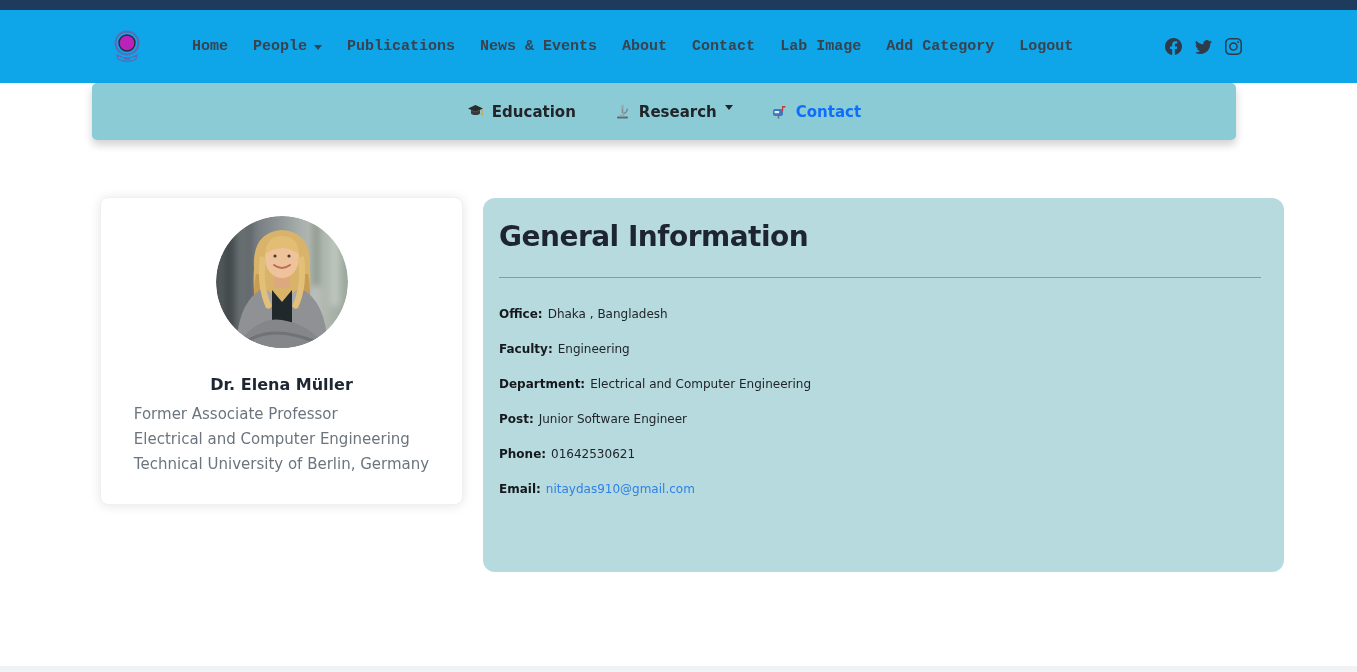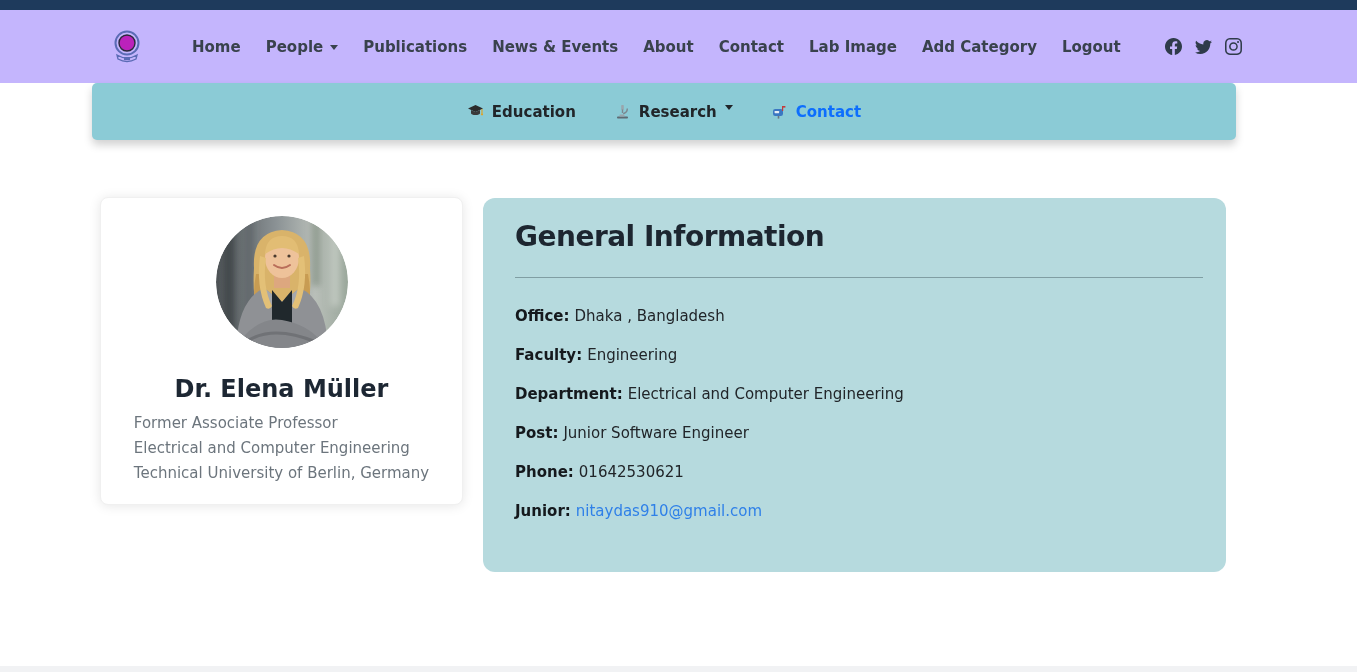--- a/index.html
+++ b/index.html
@@ -2,21 +2,21 @@
 <html><head>
 <meta charset="utf-8">
 <style>
   * { margin:0; padding:0; box-sizing:border-box; }
   html,body { width:1357px; height:672px; overflow:hidden; background:#fff;
     font-family:"DejaVu Sans","Liberation Sans",sans-serif; }
 
   .topbar { height:10px; background:#1e3a5c; }
 
   
-  .navbar { height:73px; background:#c4b5fd; display:flex; align-items:center; }
+  .navbar { height:73px; background:#0ea5e9; display:flex; align-items:center;font-family:Liberation Mono, monospace; }
   .navbar-inner { width:1150px; margin-left:92px; display:flex; align-items:center; }
   .logo { margin-left:20px; width:30px; height:34px; flex:0 0 auto; }
   .nav-links { display:flex; align-items:center; margin-left:50px; gap:25px; }
   .nav-link { font-size:15px; font-weight:600; color:#39424d; cursor:pointer;
     white-space:nowrap; display:flex; align-items:center; gap:7px; }
   .caret { width:0; height:0; border-left:4.5px solid transparent;
     border-right:4.5px solid transparent; border-top:5px solid #39424d; margin-top:2px; }
   .social { margin-left:auto; display:flex; align-items:center; gap:13px; margin-right:0px; }
   .social svg { display:block; cursor:pointer; }
 
@@ -33,30 +33,30 @@
   
   .main { height:469px; }
   .content-row { display:flex; margin-left:100px; margin-top:57px; gap:20px;
     align-items:flex-start; }
 
   .profile-card { width:363px; height:308px; background:#fff; border-radius:8px;
     box-shadow:0 1px 12px rgba(0,0,0,.10); border:1px solid #f0f0f0;
     display:flex; flex-direction:column; align-items:center; }
   .avatar-wrap { width:132px; height:132px; border-radius:50%; overflow:hidden;
     margin-top:18px; flex:0 0 auto; }
-  .profile-name { margin-top:27px; font-size:24px; font-weight:700; color:#1d2733; }
+  .profile-name { margin-top:27px; font-size:16px; font-weight:700; color:#1d2733; }
   .profile-lines { margin-top:8px; text-align:left; font-size:15px; color:#6c757d;
     line-height:25px; }
 
-  .info-panel { width:743px; min-height:374px; background:#b6dade; border-radius:12px;
-    padding:22px 23px 28px 32px; margin-top:1px; }
+  .info-panel { width:801px; min-height:374px; background:#b6dade; border-radius:12px;
+    padding:22px 23px 28px 16px; margin-top:1px; }
   .info-title { font-size:28px; font-weight:700; color:#1d2630; letter-spacing:-.5px; }
   .info-divider { border:none; border-top:1px solid rgba(30,45,55,.35); margin-top:24px; }
   .info-rows { margin-top:29px; }
-  .info-row { font-size:15px; margin-bottom:21px; color:#212529; }
+  .info-row { font-size:12px; margin-bottom:21px; color:#212529; }
   .info-label { font-weight:700; color:#15191d; margin-right:5px; }
   .info-value.link { color:#2f80e8; cursor:pointer; }
 
   
   .footer { height:63px; background:#f1f2f4; position:relative; }
 </style>
 </head>
 <body>
 
 <div class="topbar"></div>
@@ -222,21 +222,21 @@
         <div class="info-row">
           <span class="info-label">Department:</span><span class="info-value">Electrical and Computer Engineering</span>
         </div>
         <div class="info-row">
           <span class="info-label">Post:</span><span class="info-value">Junior Software Engineer</span>
         </div>
         <div class="info-row">
           <span class="info-label">Phone:</span><span class="info-value">01642530621</span>
         </div>
         <div class="info-row">
-          <span class="info-label">Junior:</span><span class="info-value link">nitaydas910@gmail.com</span>
+          <span class="info-label">Email:</span><span class="info-value link">nitaydas910@gmail.com</span>
         </div>
       </div>
     </div>
 
   </div>
 </div>
 
 <div class="footer">
   
   

